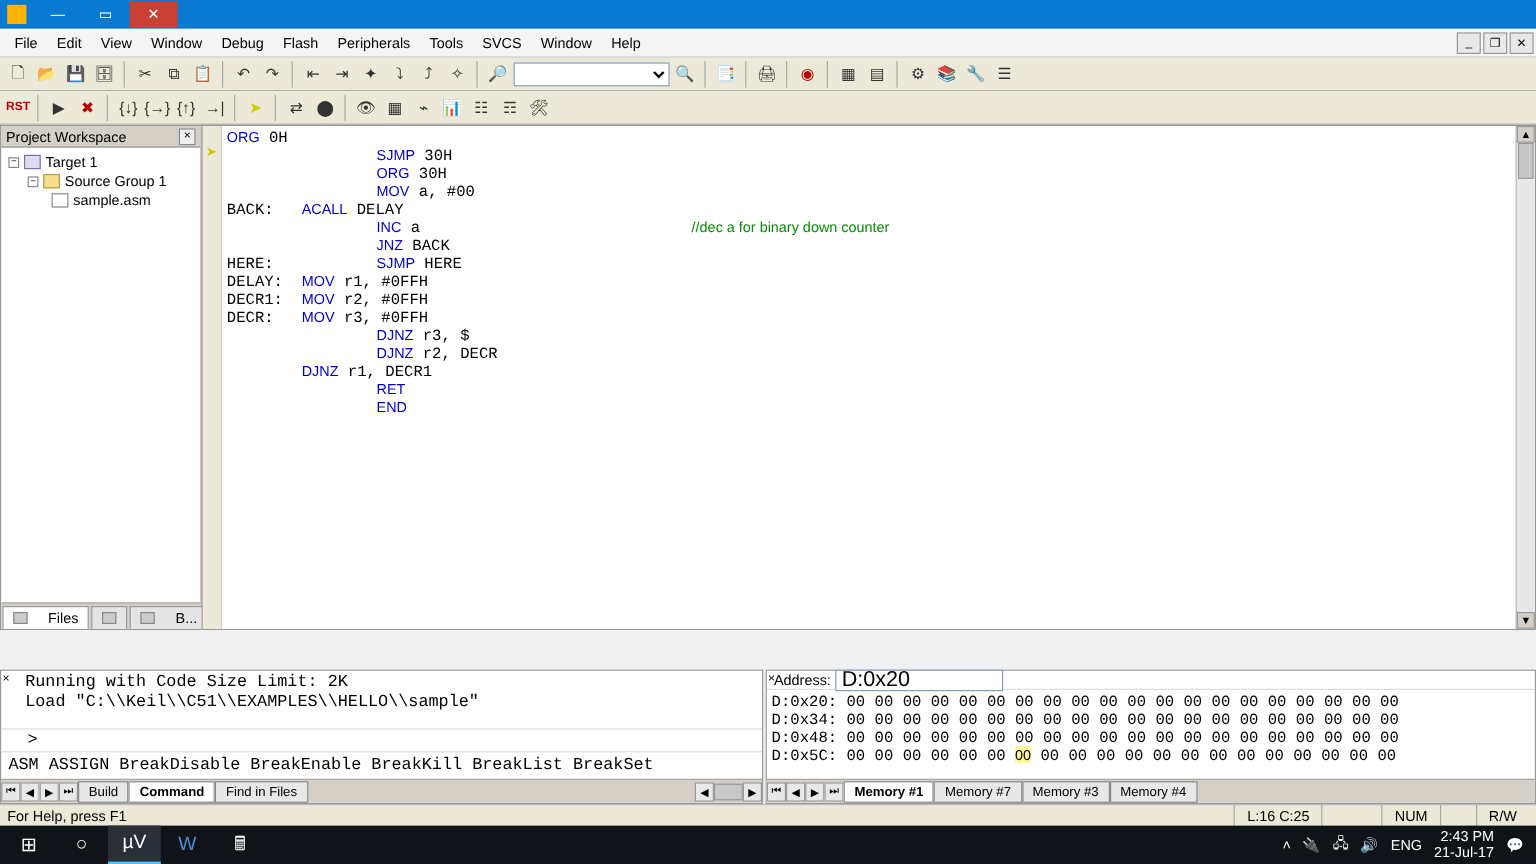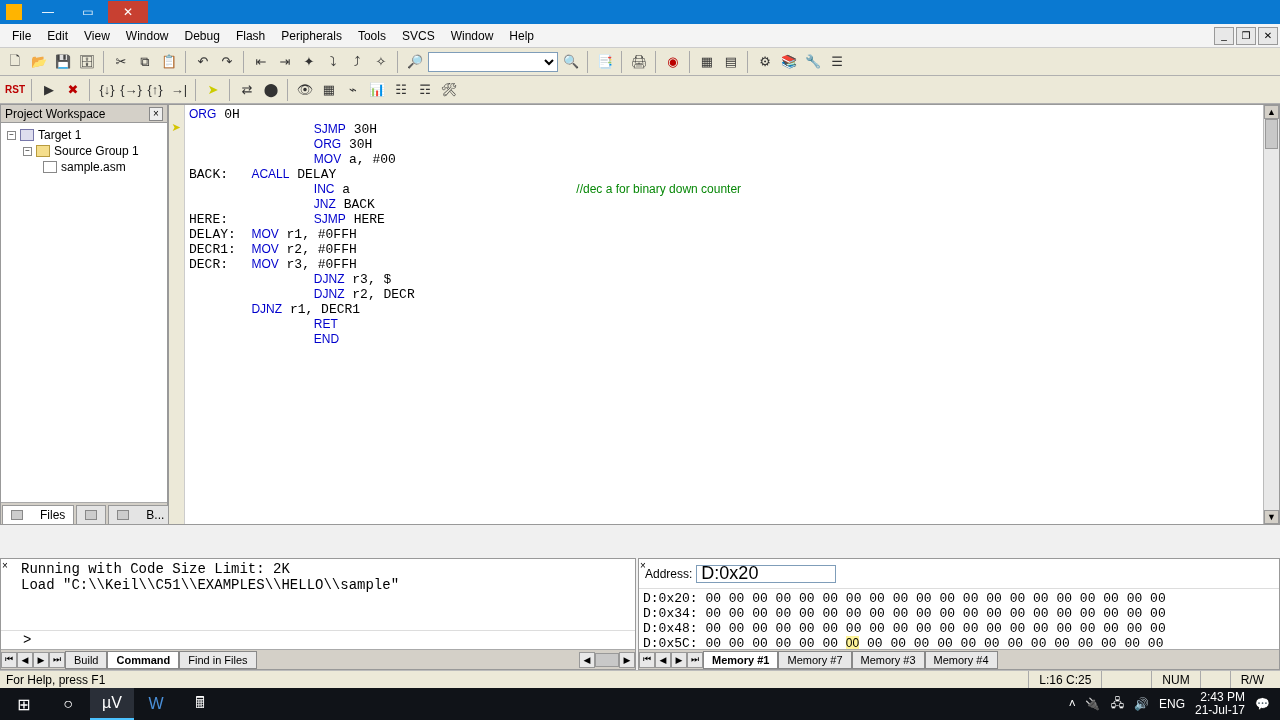--- a/index.html
+++ b/index.html
@@ -64,21 +64,21 @@
 .output-prompt { border-top: 1px solid #ddd; padding: 1px 6px 1px 22px; font-family:"Courier New",monospace; font-size:14px;}
 .output-cmdlist { border-top: 1px solid #ddd; padding: 3px 6px; font-family: "Courier New", monospace; font-size: 14px; white-space: nowrap; overflow:hidden; }
 .output-tabs { height: 20px; background: #d4d0c8; border-top: 1px solid #aaa; display: flex; align-items: center; }
 .nav-btns { display:flex; }
 .nav-btn { width:16px; height:16px; border:1px solid #999; background:#e8e8e8; font-size:9px; display:flex;align-items:center;justify-content:center;cursor:pointer;}
 .out-tab { padding: 2px 8px; border: 1px solid #888; background: #e8e8e8; font-size: 11px; margin-top:1px; cursor:pointer;}
 .out-tab.active { background: #fff; font-weight: bold; }
 .out-close { position:absolute; top:1px; left:1px; width:12px; height:12px; font-size:10px; cursor:pointer;}
 
 .memory-pane { flex: 1; border: 1px solid #999; background: #fff; display: flex; flex-direction: column; position:relative;}
-.mem-addr-row { height: 30px; display: flex; align-items: center; padding: 2px 6px; gap: 4px; border-bottom:1px solid #ddd;}
+.mem-addr-row { height: 16px; display: flex; align-items: center; padding: 2px 6px; gap: 4px; border-bottom:1px solid #ddd;}
 .mem-addr-row label { font-size: 12px; }
 .mem-addr-row input { width: 140px; height: 18px; border: 1px solid #7f9db9; padding: 0 4px; font-size: 18px; }
 .mem-dump { flex: 1; font-family: "Courier New", monospace; font-size: 13px; padding: 2px 4px; white-space: pre; line-height: 15px; overflow: hidden; }
 .mem-dump .hl { background: #fff59a; }
 .mem-tabs { height: 20px; background: #d4d0c8; border-top: 1px solid #aaa; display: flex; align-items: center; }
 .mem-close { position:absolute; top:1px; left:1px; width:12px; height:12px; font-size:10px; cursor:pointer;}
 .status { position:absolute; left:0; right:0; bottom:32px; height:18px; background:#ece9d8; border-top:1px solid #bbb; display:flex; align-items:center; font-size:11px; padding:0 6px;}
 .status .cell { border-left:1px solid #aaa; padding:0 10px; height:100%; display:flex;align-items:center;}
 .status .spacer { flex:1; }
 
@@ -255,20 +255,21 @@
     </div>
   </div>
 </div>
 
 <div class="bottom">
   <div class="output-pane">
     <span class="out-close">×</span>
     <div class="output-text">Running with Code Size Limit: 2K
 Load "C:\\Keil\\C51\\EXAMPLES\\HELLO\\sample"</div>
     <div class="output-prompt">&gt;</div>
+    <div class="output-cmdlist">ASM ASSIGN BreakDisable BreakEnable BreakKill BreakList BreakSet</div>
     <div class="output-tabs">
       <div class="nav-btns">
         <div class="nav-btn">⏮</div>
         <div class="nav-btn">◀</div>
         <div class="nav-btn">▶</div>
         <div class="nav-btn">⏭</div>
       </div>
       <div class="out-tab">Build</div>
       <div class="out-tab active">Command</div>
       <div class="out-tab">Find in Files</div>

